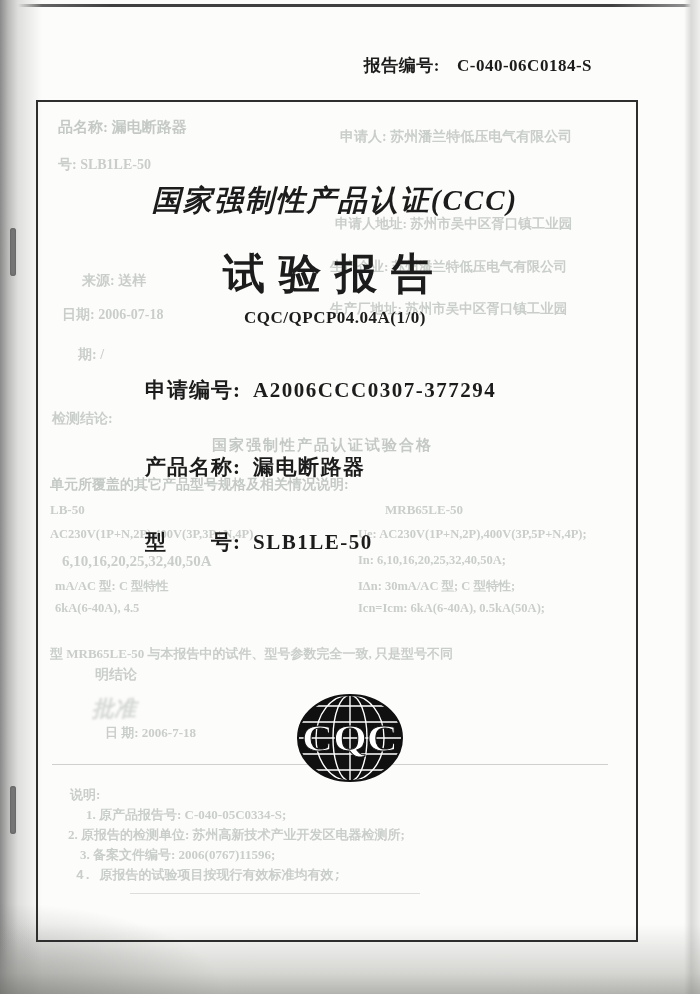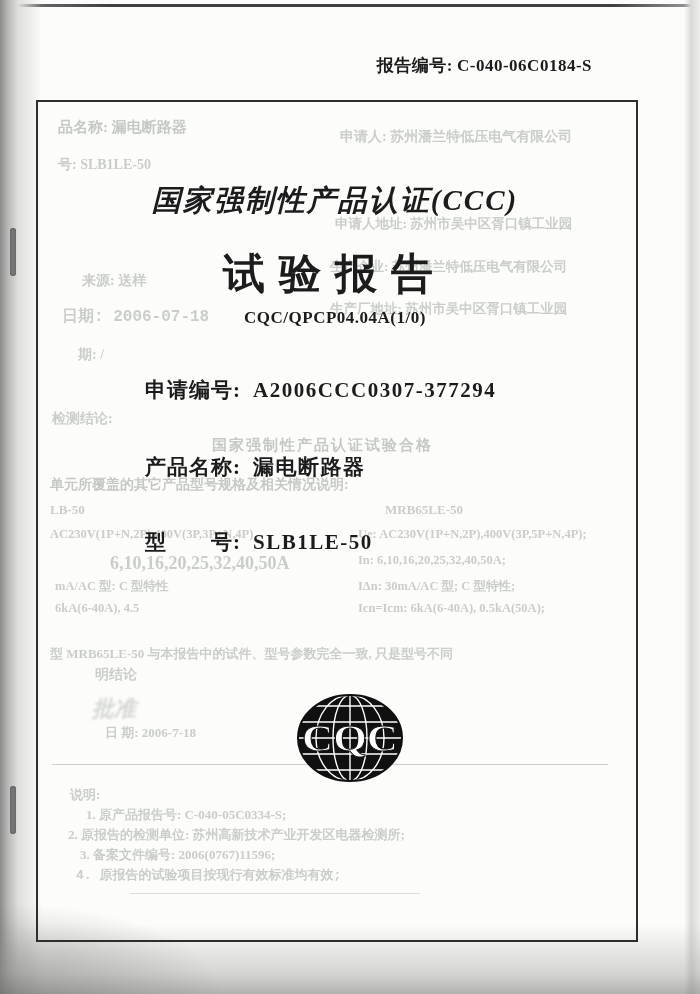--- a/index.html
+++ b/index.html
@@ -20,21 +20,21 @@
     background:linear-gradient(to bottom,rgba(170,170,166,0),rgba(150,150,146,.38) 70%,rgba(118,118,114,.55));}
   .corner-shadow{position:absolute;left:0;bottom:0;width:340px;height:150px;
     background:radial-gradient(ellipse 320px 130px at 0% 100%,rgba(110,110,108,.55),rgba(110,110,108,0) 70%);}
   .slot{position:absolute;left:10px;width:6px;height:48px;background:#757575;border-radius:3px;
     box-shadow:inset 0 0 2px #4a4a4a;}
   .slot.s1{top:228px;} .slot.s2{top:786px;}
 
   
   .report-no{position:absolute;top:54px;left:0;width:592px;text-align:right;
     font-size:17px;font-weight:700;letter-spacing:.5px;}
-  .report-no .lbl{margin-right:4px;}
+  .report-no .lbl{margin-right:17px;}
 
   
   .frame{position:absolute;left:36px;top:100px;width:598px;height:838px;
     border:2px solid #2e2e2e;}
 
   .title-1{position:absolute;top:181px;left:36px;width:598px;text-align:center;
     font-size:29px;font-weight:700;letter-spacing:2px;font-style:italic;}
   .title-2{position:absolute;top:246px;left:36px;width:598px;text-align:center;
     font-size:42px;font-weight:700;letter-spacing:14px;}
   .doc-code{position:absolute;top:308px;left:36px;width:598px;text-align:center;
@@ -68,30 +68,30 @@
   <div class="slot s2"></div>
 
   <div>
     <div class="bl bb" style="left:58px;top:118px;font-size:15px;">品名称: 漏电断路器</div>
     <div class="bl" style="left:58px;top:156px;font-size:14px;">号: SLB1LE-50</div>
     <div class="bl" style="left:340px;top:128px;font-size:14px;">申请人: 苏州潘兰特低压电气有限公司</div>
     <div class="bl" style="left:335px;top:215px;font-size:13.5px;text-align:right;">申请人地址: 苏州市吴中区胥口镇工业园</div>
     <div class="bl" style="left:330px;top:258px;font-size:13.5px;">生产企业: 苏州潘兰特低压电气有限公司</div>
     <div class="bl" style="left:330px;top:300px;font-size:13.5px;">生产厂地址: 苏州市吴中区胥口镇工业园</div>
     <div class="bl" style="left:82px;top:272px;font-size:14px;">来源: 送样</div>
-    <div class="bl" style="left:62px;top:306px;font-size:16px;font-family:Liberation Mono, monospace;">日期: 2006-07-18</div>
+    <div class="bl" style="left:62px;top:306px;font-size:14px;">日期: 2006-07-18</div>
     <div class="bl" style="left:78px;top:346px;font-size:14px;">期: /</div>
     <div class="bl" style="left:52px;top:410px;font-size:14px;">检测结论:</div>
     <div class="bl bb" style="left:212px;top:436px;font-size:15px;letter-spacing:2px;">国家强制性产品认证试验合格</div>
     <div class="bl bb" style="left:50px;top:476px;font-size:14px;">单元所覆盖的其它产品型号规格及相关情况说明:</div>
     <div class="bl" style="left:50px;top:502px;font-size:13px;">LB-50</div>
     <div class="bl" style="left:385px;top:502px;font-size:13px;">MRB65LE-50</div>
     <div class="bl" style="left:50px;top:527px;font-size:12.5px;">AC230V(1P+N,2P),400V(3P,3P+N,4P)</div>
     <div class="bl" style="left:358px;top:527px;font-size:12.5px;">Ue: AC230V(1P+N,2P),400V(3P,5P+N,4P);</div>
-    <div class="bl" style="left:62px;top:553px;font-size:18px;margin-left:48px;">6,10,16,20,25,32,40,50A</div>
+    <div class="bl" style="left:62px;top:553px;font-size:15px;">6,10,16,20,25,32,40,50A</div>
     <div class="bl" style="left:358px;top:553px;font-size:12.5px;">In: 6,10,16,20,25,32,40,50A;</div>
     <div class="bl" style="left:55px;top:578px;font-size:12.5px;text-align:center;">mA/AC 型: C 型特性</div>
     <div class="bl" style="left:358px;top:578px;font-size:12.5px;">IΔn: 30mA/AC 型; C 型特性;</div>
     <div class="bl" style="left:55px;top:601px;font-size:12.5px;">6kA(6-40A), 4.5</div>
     <div class="bl" style="left:358px;top:601px;font-size:12.5px;">Icn=Icm: 6kA(6-40A), 0.5kA(50A);</div>
     <div class="bl" style="left:50px;top:645px;font-size:13px;">型 MRB65LE-50 与本报告中的试件、型号参数完全一致, 只是型号不同</div>
     <div class="bl" style="left:95px;top:666px;font-size:14px;">明结论</div>
     <div class="bl hand" style="left:92px;top:694px;font-size:22px;">批准</div>
     <div class="bl" style="left:105px;top:724px;font-size:13px;">日 期: 2006-7-18</div>
     <div class="bleed-rule" style="left:52px;top:764px;width:556px;"></div>

